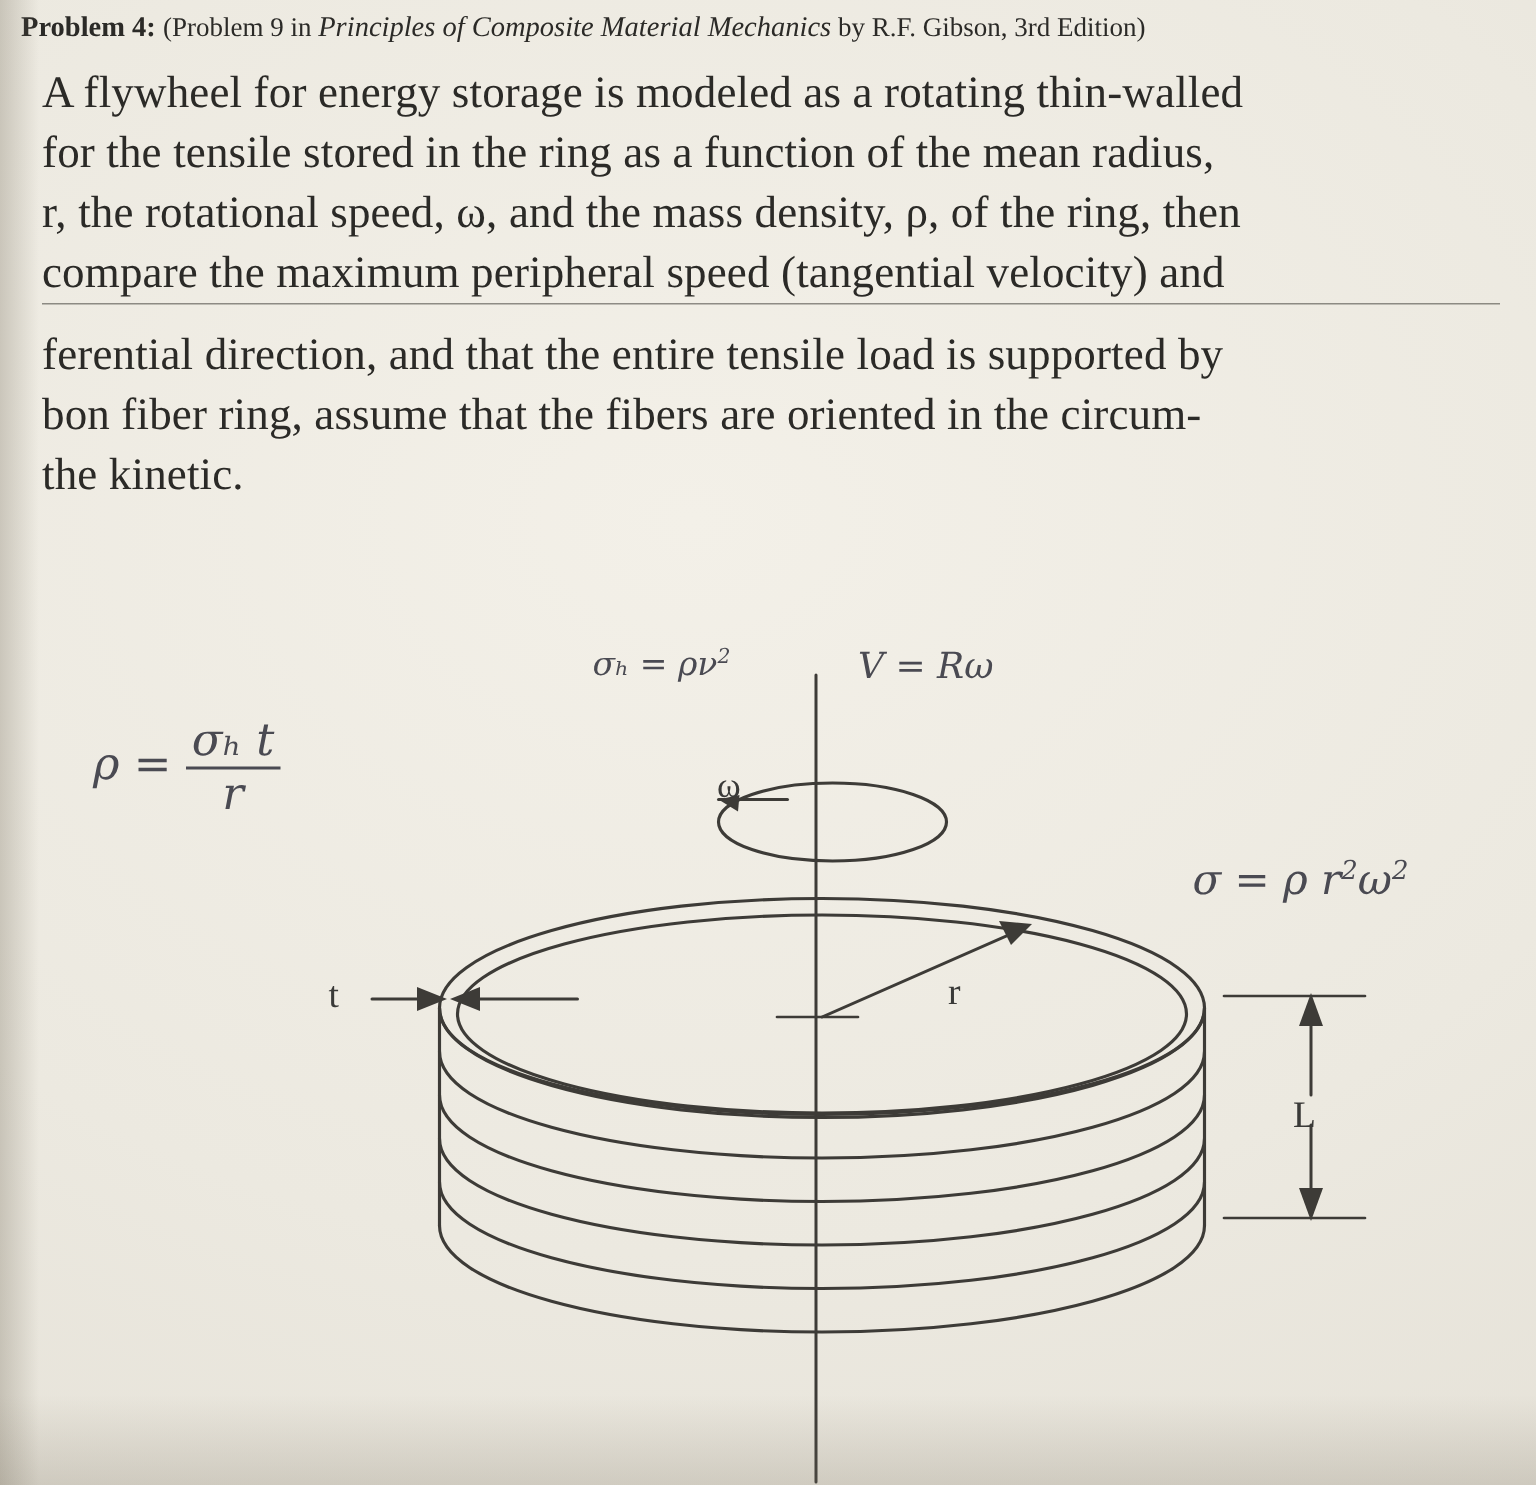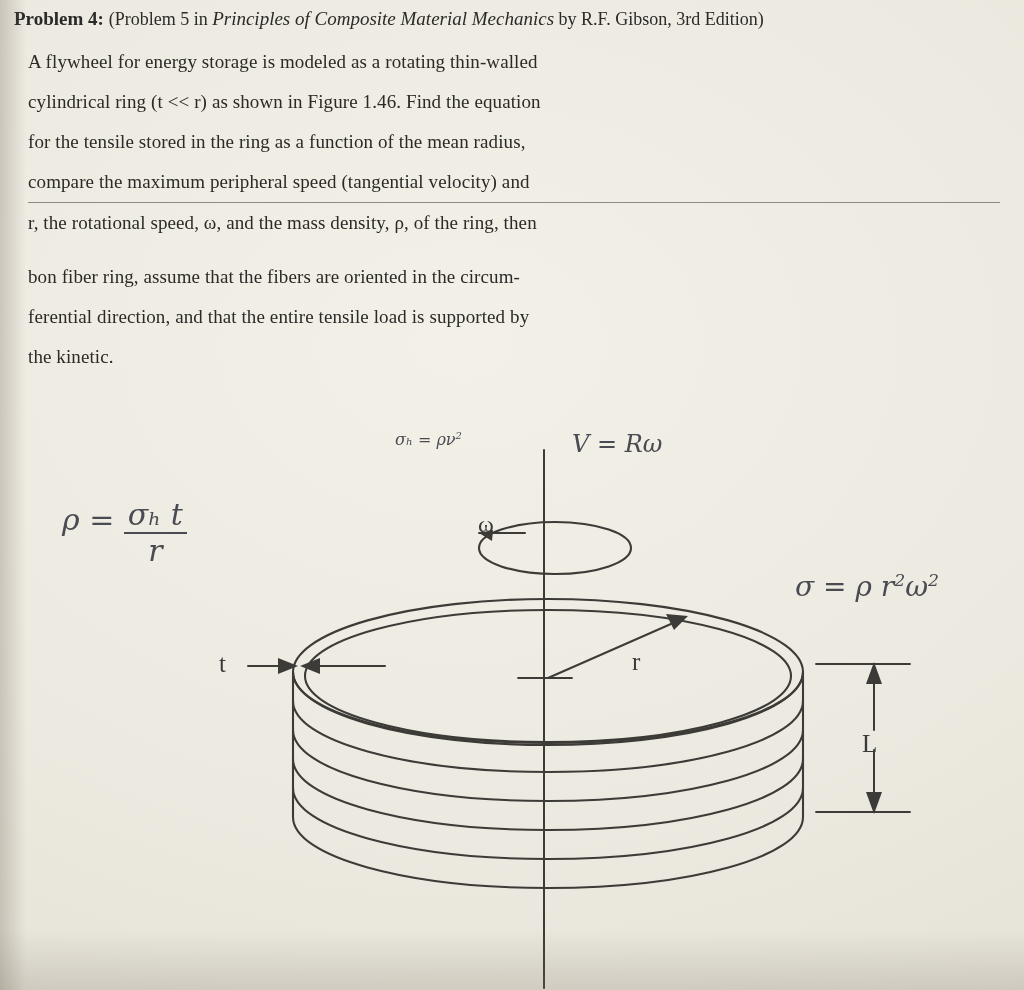--- a/index.html
+++ b/index.html
@@ -53,21 +53,21 @@
   .prob-head .bold { font-weight: bold; }
   .prob-head .ital { font-style: italic; }
   .prob-head .sm  { font-size: 18px; }
 
   
   .body-para {
     position: absolute;
     left: 28px;
     top: 42px;
     width: 972px;
-    font-size: 19px;
+    font-size: 30px;
     line-height: 40px;
     letter-spacing: 0.1px;
   }
   .body-para p { margin: 0; }
   .body-para .gap { height: 14px; }
   .ln { display: block; white-space: nowrap; }
   .u-line { border-bottom: 1px solid rgba(60,58,52,0.55); }
   .ital { font-style: italic; }
 
   
@@ -80,27 +80,26 @@
   }
   .hand .sup {
     font-size: 0.62em;
     vertical-align: super;
   }
   .frac {
     display: inline-block;
     text-align: center;
     vertical-align: middle;
     line-height: 1.05;
-    margin-top: 21px;
   }
   .frac .num { display: block; border-bottom: 2px solid #4a4a52; padding: 0 4px 1px 4px; }
   .frac .den { display: block; padding-top: 1px; }
 
   #hw-rho     { left: 62px;  top: 478px;  font-size: 30px; }
-  #hw-sigma-r { left: 395px; top: 430px;  font-size: 16px; }
+  #hw-sigma-r { left: 395px; top: 430px;  font-size: 22px; }
   #hw-v-rw    { left: 572px; top: 430px;  font-size: 24px; }
   #hw-sigma-2 { left: 795px; top: 538px;  font-size: 28px; margin-top: 32px; }
 
   
   #figure {
     position: absolute;
     left: 180px;
     top: 440px;
     width: 760px;
     height: 550px;
@@ -120,35 +119,34 @@
 </style>
 </head>
 <body>
 
 <div id="paper"></div>
 
 <div class="content">
 
   <div class="prob-head">
     <span class="bold">Problem 4:</span>
-    <span class="sm">(Problem 5 in </span><span class="ital">Principles of Composite Material Mechanics</span><span class="sm"> by R.F. Gibson, 3rd Edition)</span>
+    <span class="sm">(Problem 9 in </span><span class="ital">Principles of Composite Material Mechanics</span><span class="sm"> by R.F. Gibson, 3rd Edition)</span>
   </div>
 
   <div class="body-para">
     <p>
       <span class="ln">A flywheel for energy storage is modeled as a rotating thin-walled</span>
-      <span class="ln">cylindrical ring (t &lt;&lt; r) as shown in Figure 1.46. Find the equation</span>
       <span class="ln">for the tensile stored in the ring as a function of the mean radius,</span>
+      <span class="ln">r, the rotational speed, ω, and the mass density, ρ, of the ring, then</span>
       <span class="ln u-line">compare the maximum peripheral speed (tangential velocity) and</span>
-      <span class="ln">r, the rotational speed, ω, and the mass density, ρ, of the ring, then</span>
     </p>
     <div class="gap"></div>
     <p>
+      <span class="ln">ferential direction, and that the entire tensile load is supported by</span>
       <span class="ln">bon fiber ring, assume that the fibers are oriented in the circum-</span>
-      <span class="ln">ferential direction, and that the entire tensile load is supported by</span>
       <span class="ln">the kinetic.</span>
     </p>
   </div>
 
   <div class="hand" id="hw-rho">
     <span>ρ =</span>
     <span class="frac">
       <span class="num">σₕ t</span>
       <span class="den">r</span>
     </span>

